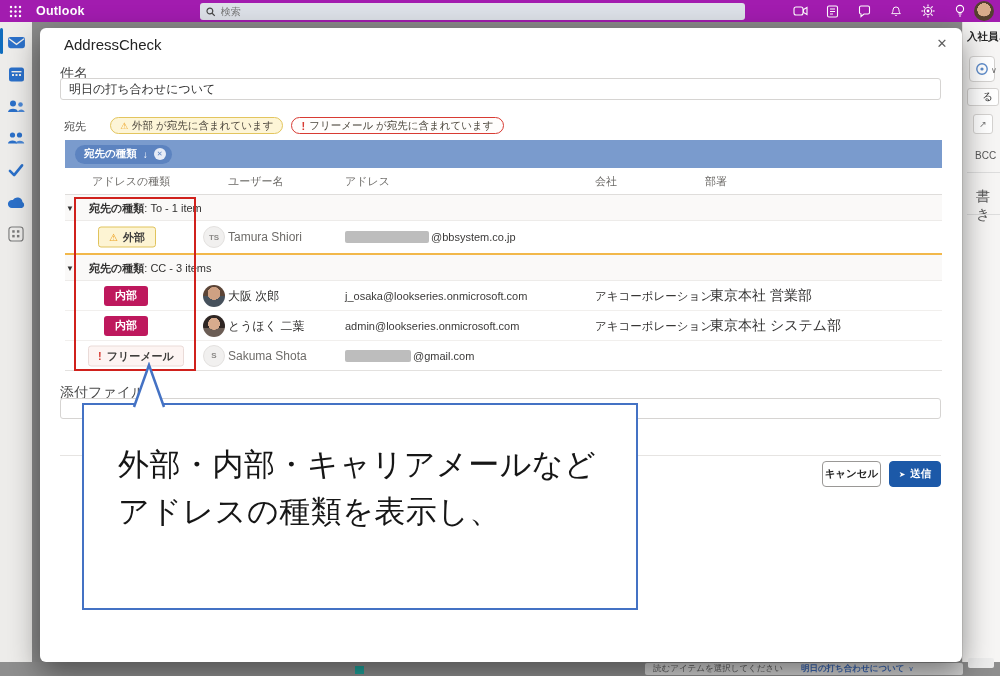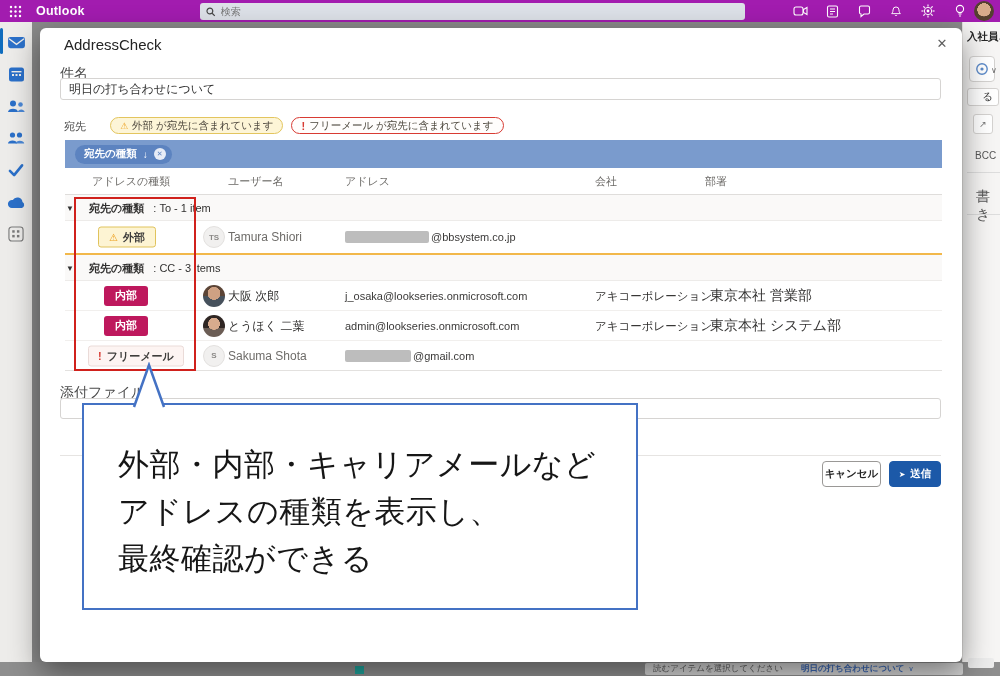--- a/index.html
+++ b/index.html
@@ -104,21 +104,21 @@
   .footer-div { position:absolute; left:20px; top:427px; width:881px; height:1px; background:#e6e4e2; }
   .btn { position:absolute; top:433px; height:26px; border-radius:4px; font-size:10.5px; font-weight:700; display:flex; align-items:center; justify-content:center; cursor:pointer; font-family:inherit; }
   .btn-cancel { left:782px; width:59px; background:#fff; border:1px solid #9a9896; color:#242424; }
   .btn-send { left:849px; width:52px; background:#1c59a8; border:1px solid #1c59a8; color:#fff; gap:5px; }
   .btn-send .send-ic { font-size:8px; }
 
   .callout { position:absolute; left:42px; top:375px; width:556px; height:207px; background:#fff; border:2px solid #4472c4; z-index:4; }
   .callout-pointer { position:absolute; left:88px; top:334px; z-index:5; }
   .callout-text { position:absolute; left:34px; top:36px; font-size:31px; line-height:47px; color:#161616; letter-spacing:.5px; }
 
-  .mono-x { font-weight:400;padding-left:9px; }
+  .mono-x { font-weight:400; }
 </style>
 </head>
 <body>
 
 <div class="stage">
 
   <header class="topbar">
     <div class="waffle">
       <svg width="13" height="13" viewBox="0 0 13 13">
         <g fill="#fff">
@@ -376,21 +376,20 @@
     <button class="btn btn-cancel">キャンセル</button>
     <button class="btn btn-send">
       <span class="send-ic">➤</span>
       <span>送信</span>
     </button>
 
     <div class="callout">
       <div class="callout-text">
         <div>外部・内部・キャリアメールなど</div>
         <div>アドレスの種類を表示し、</div>
-        <div>最終確認ができる</div>
       </div>
     </div>
     <svg class="callout-pointer" width="44" height="46" viewBox="0 0 44 46">
       <path d="M6 45 L21 3 L36 45" fill="#ffffff" stroke="#4472c4" stroke-width="2.5"></path>
     </svg>
   </section>
 
 </div>
 
 </body></html>

